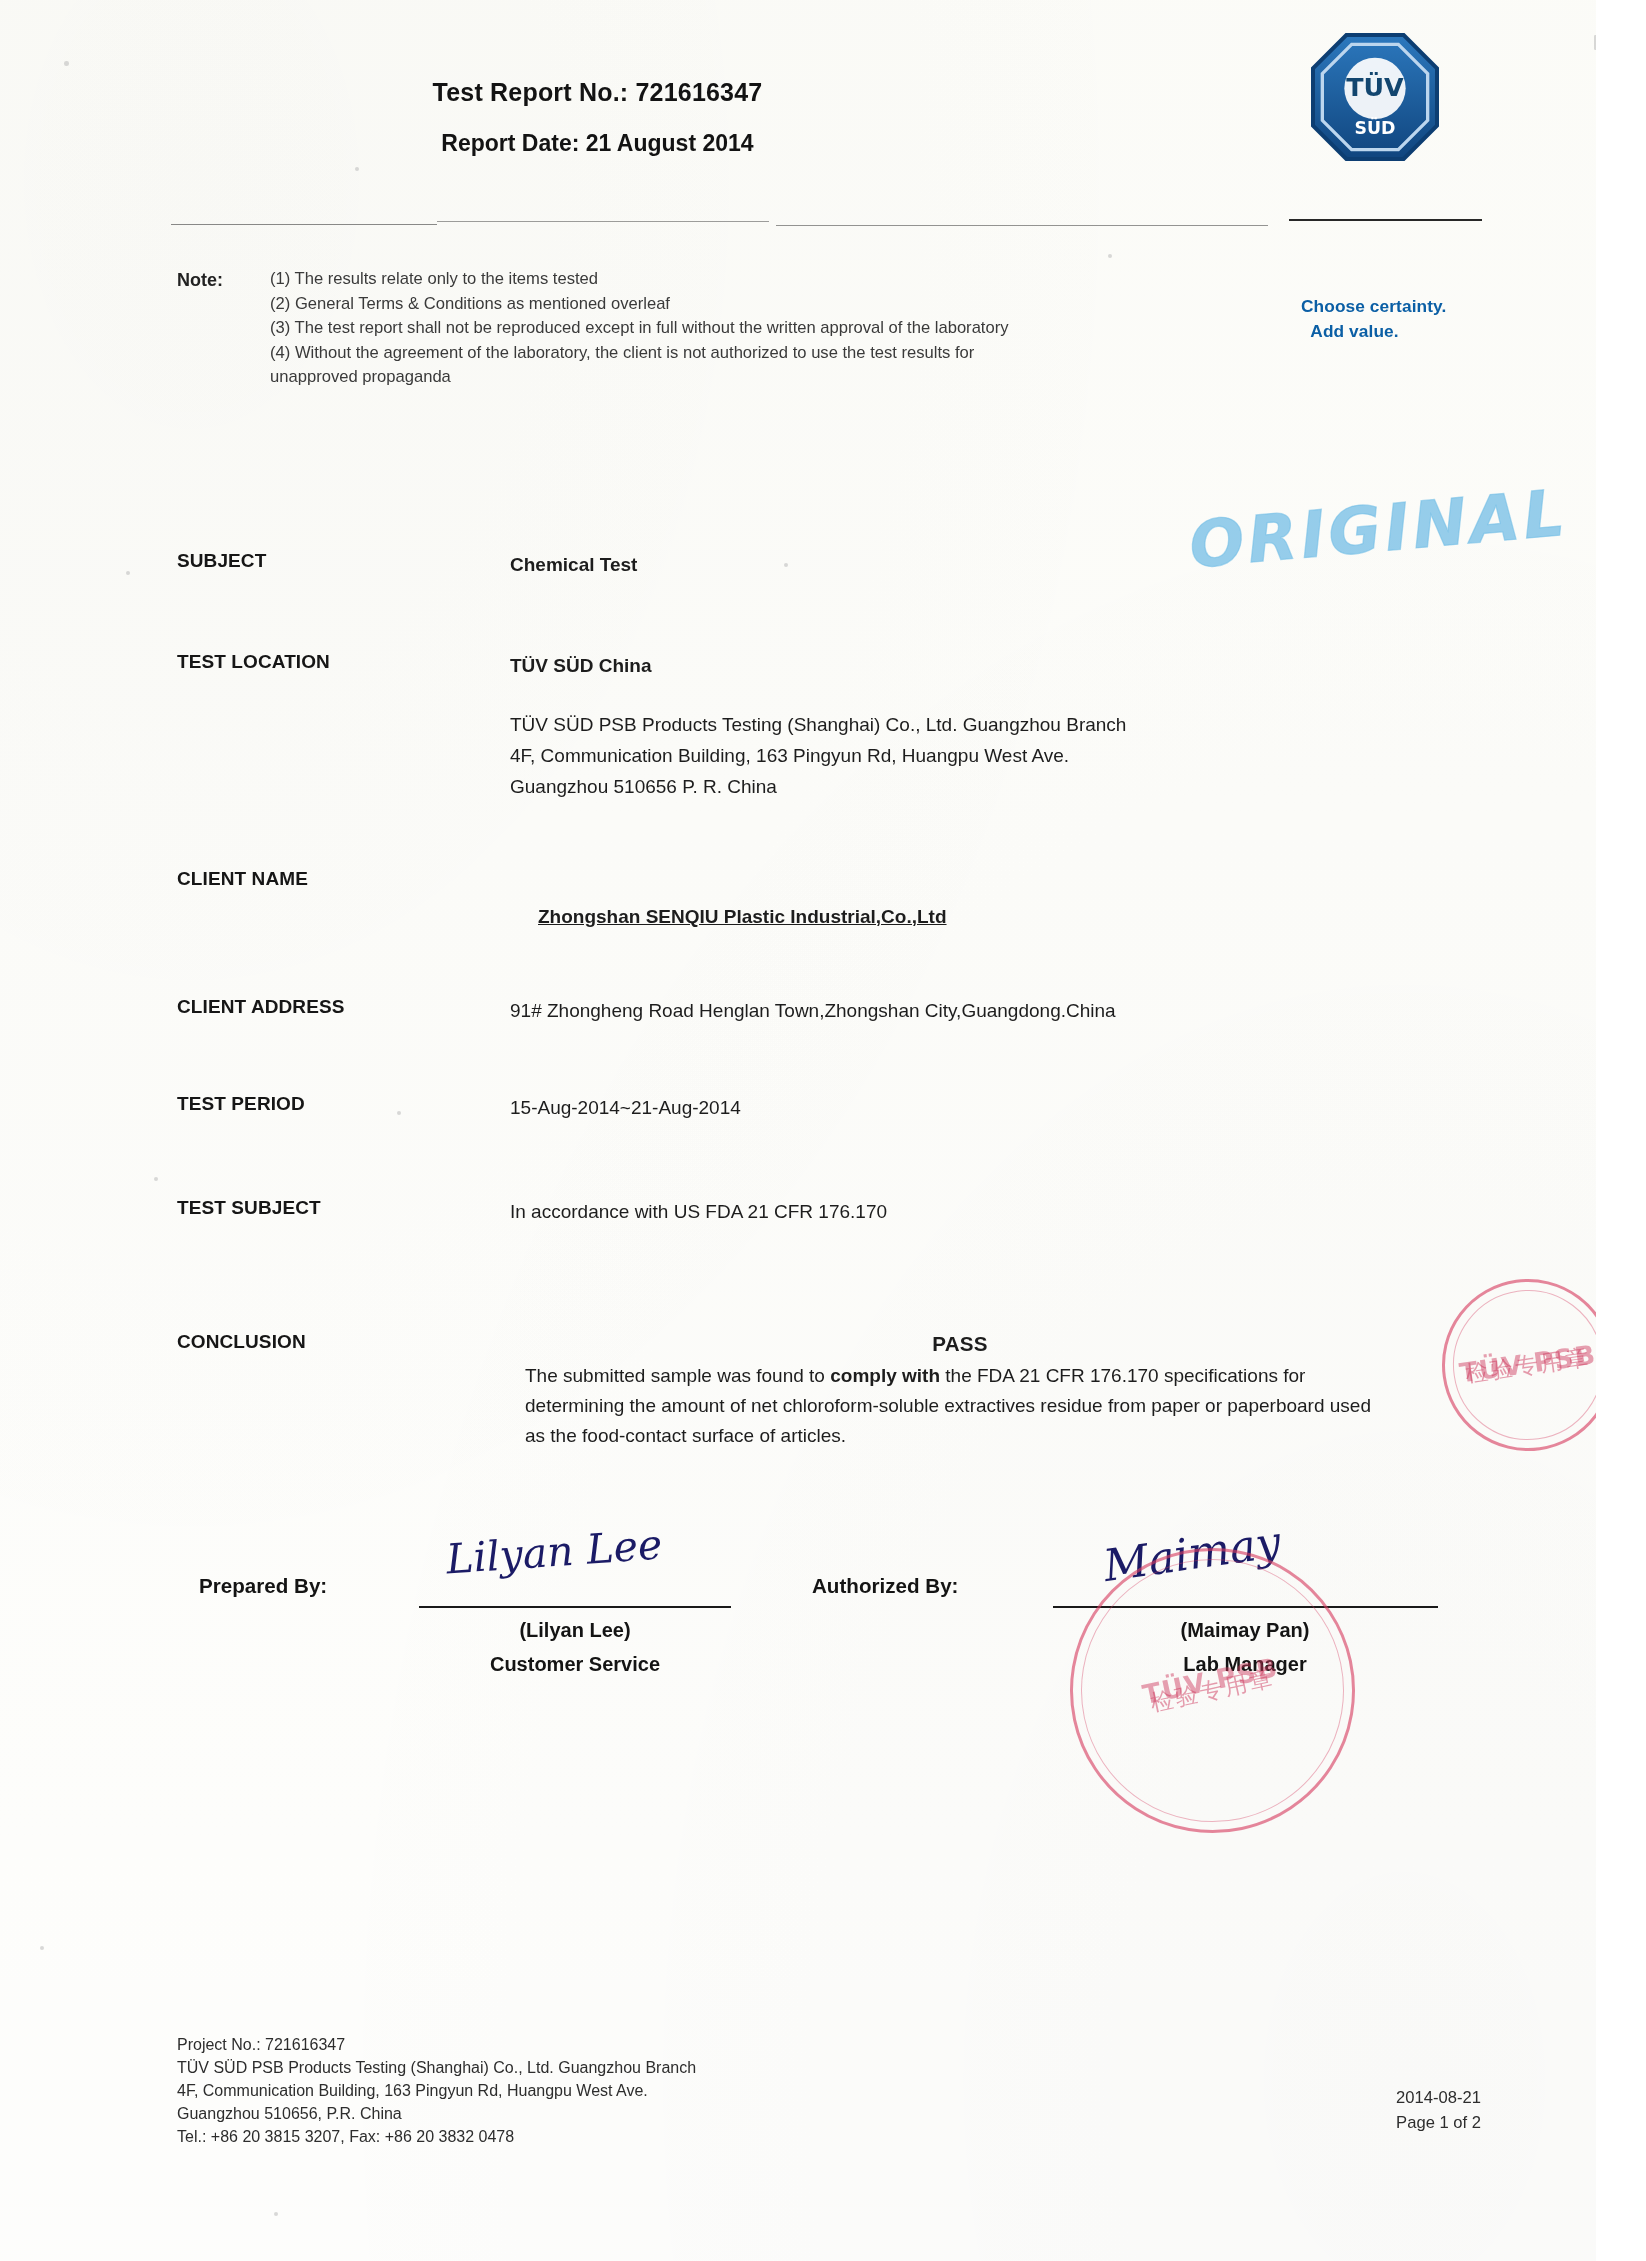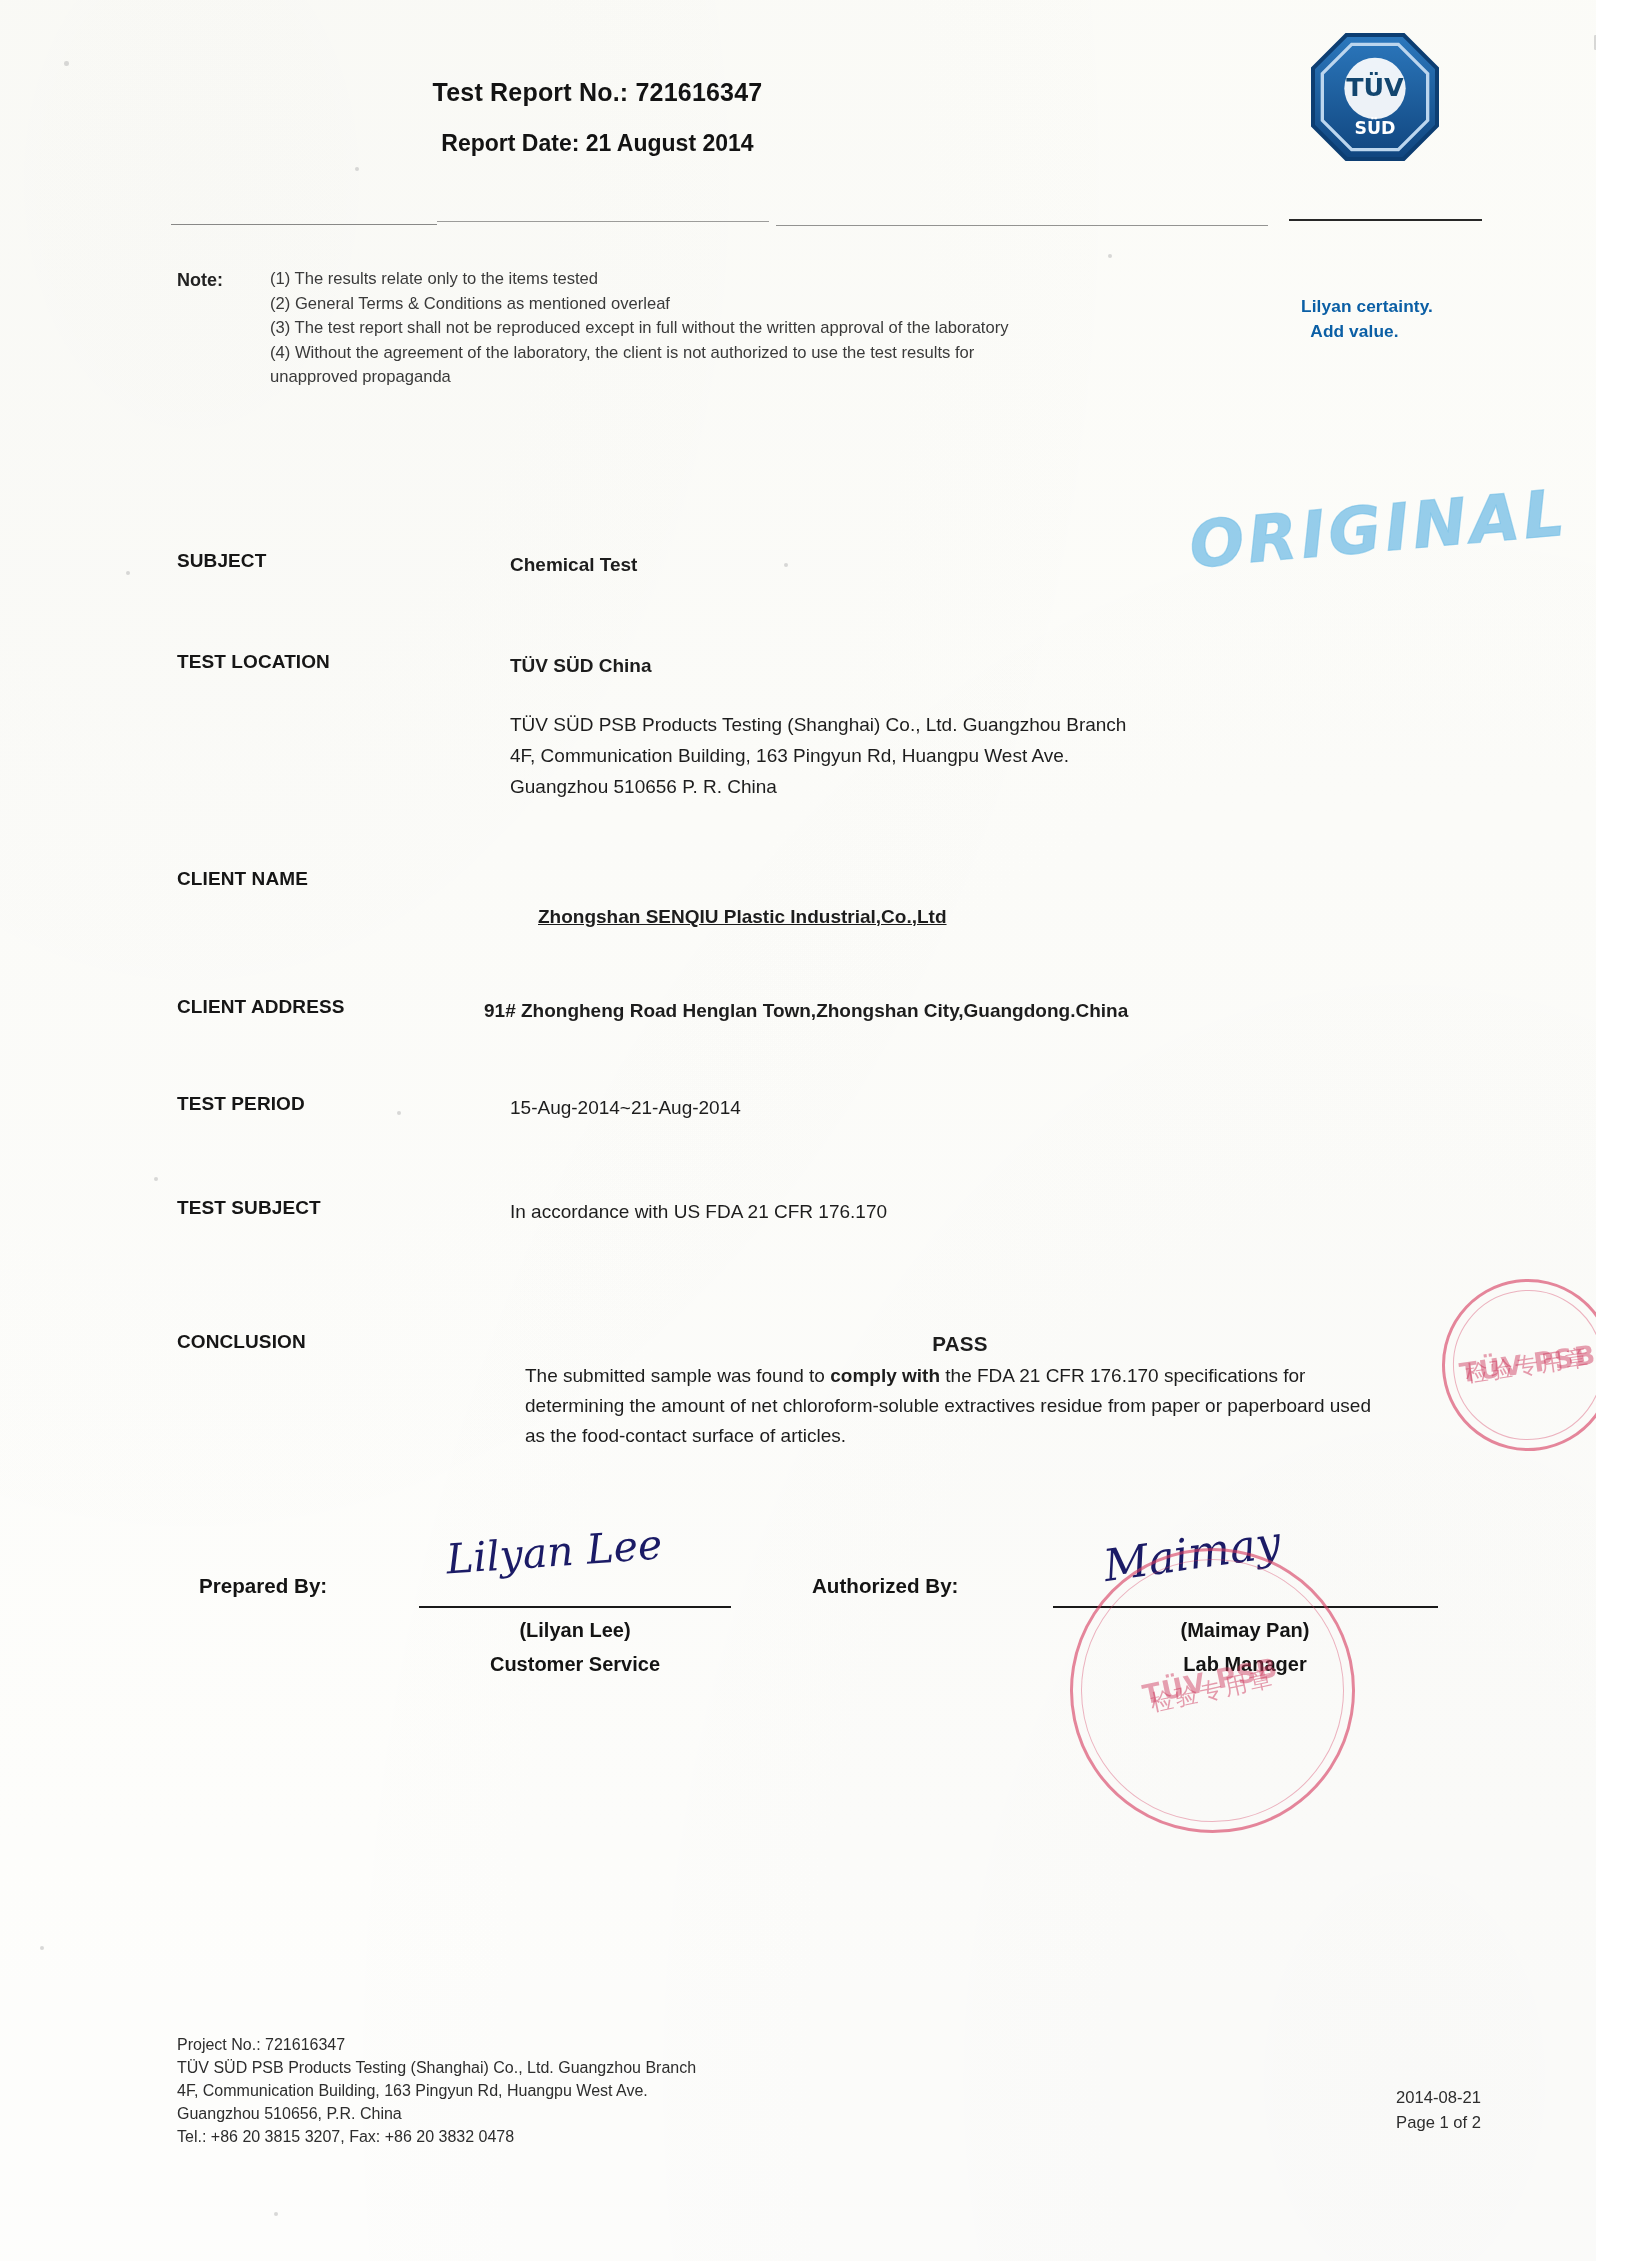--- a/index.html
+++ b/index.html
@@ -309,21 +309,21 @@
   <div class="note-label">Note:</div>
   <div class="note-lines">
     <div>(1) The results relate only to the items tested</div>
     <div>(2) General Terms &amp; Conditions as mentioned overleaf</div>
     <div>(3) The test report shall not be reproduced except in full without the written approval of the laboratory</div>
     <div>(4) Without the agreement of the laboratory, the client is not authorized to use the test results for</div>
     <div>unapproved propaganda</div>
   </div>
 
   <div class="tagline">
-    <div>Lilyan certainty.</div>
+    <div>Choose certainty.</div>
     <div class="l2">Add value.</div>
   </div>
 
   <div class="original-stamp">
     <span>ORIGINAL</span>
   </div>
 
   <div class="fld-label" style="left:177px; top:550px;">SUBJECT</div>
   <div class="fld-value bold" style="left:510px; top:550px;">Chemical Test</div>
 
@@ -332,21 +332,21 @@
   <div class="addr-block">
     <div>TÜV SÜD PSB Products Testing (Shanghai) Co., Ltd. Guangzhou Branch</div>
     <div>4F, Communication Building, 163 Pingyun Rd, Huangpu West Ave.</div>
     <div>Guangzhou 510656 P. R. China</div>
   </div>
 
   <div class="fld-label" style="left:177px; top:868px;">CLIENT NAME</div>
   <div class="fld-value bold" style="left:538px; top:902px;text-decoration:underline;">Zhongshan SENQIU Plastic Industrial,Co.,Ltd</div>
 
   <div class="fld-label" style="left:177px; top:996px;">CLIENT ADDRESS</div>
-  <div class="fld-value" style="left:484px; top:996px;font-weight:bold;">91# Zhongheng Road Henglan Town,Zhongshan City,Guangdong.China</div>
+  <div class="fld-value" style="left:510px; top:996px;">91# Zhongheng Road Henglan Town,Zhongshan City,Guangdong.China</div>
 
   <div class="fld-label" style="left:177px; top:1093px;">TEST PERIOD</div>
   <div class="fld-value" style="left:510px; top:1093px;">15-Aug-2014~21-Aug-2014</div>
 
   <div class="fld-label" style="left:177px; top:1197px;">TEST SUBJECT</div>
   <div class="fld-value" style="left:510px; top:1197px;">In accordance with US FDA 21 CFR 176.170</div>
 
   <div class="fld-label" style="left:177px; top:1331px;">CONCLUSION</div>
   <div class="concl-block">
     <span class="pass">PASS</span>

